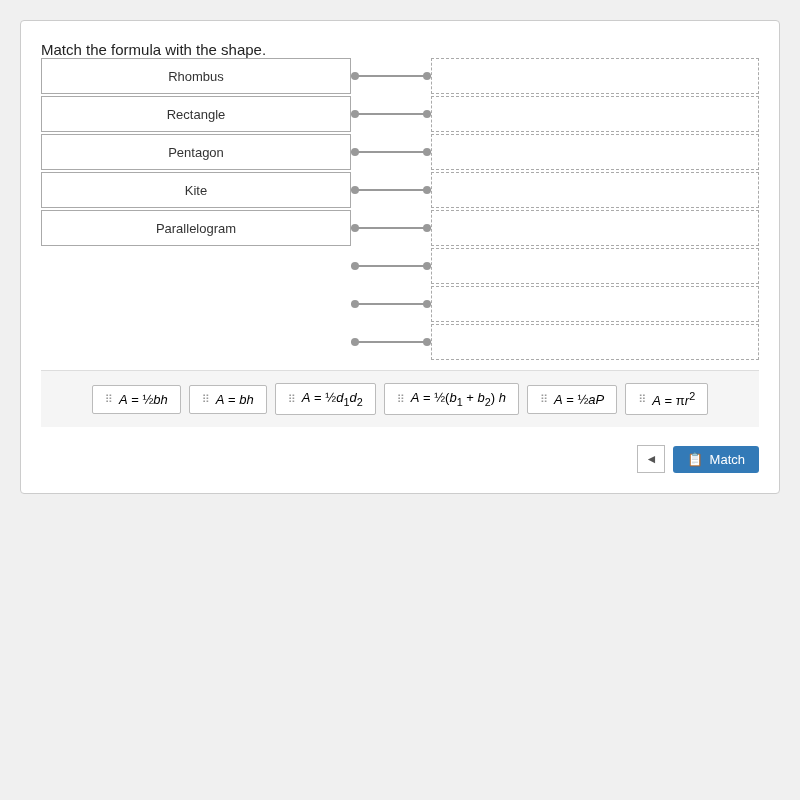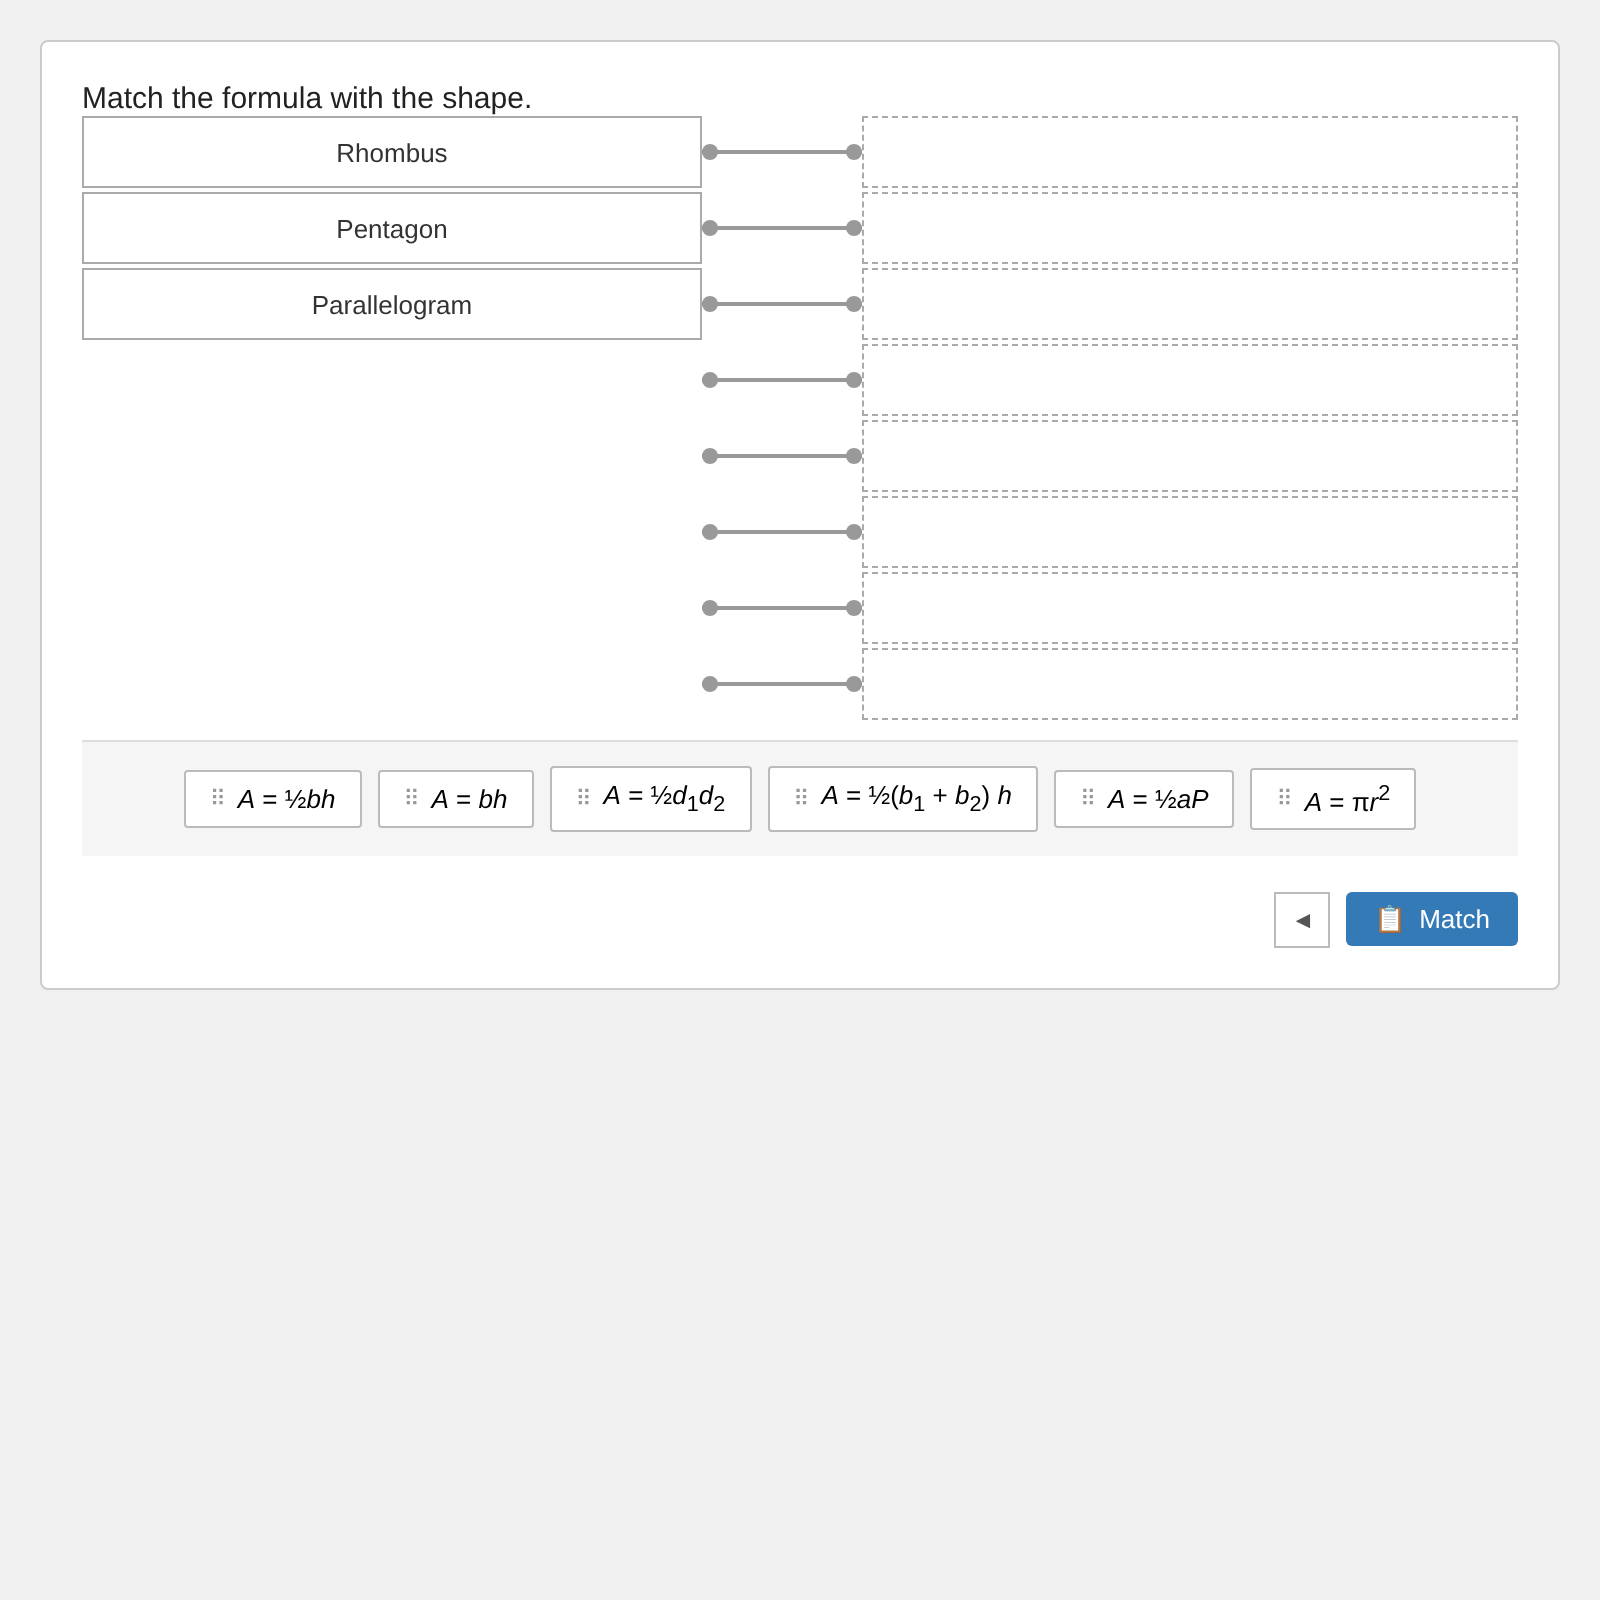--- a/index.html
+++ b/index.html
@@ -162,21 +162,23 @@
 </head>
 <body>
 
 <div class="main-container">
   <div class="instructions">Match the formula with the shape.</div>
 
   <div class="matching-area">
 
     <div class="left-column">
     <div class="shape-box">Rhombus</div>
+        <div class="shape-box">Rectangle</div>
         <div class="shape-box">Pentagon</div>
+        <div class="shape-box">Kite</div>
         <div class="shape-box">Parallelogram</div>
       </div>
 
     <div class="connector-column">
     <div class="connector-row">
           <div class="connector-line"></div>
         </div>
         <div class="connector-row">
           <div class="connector-line"></div>
         </div>

